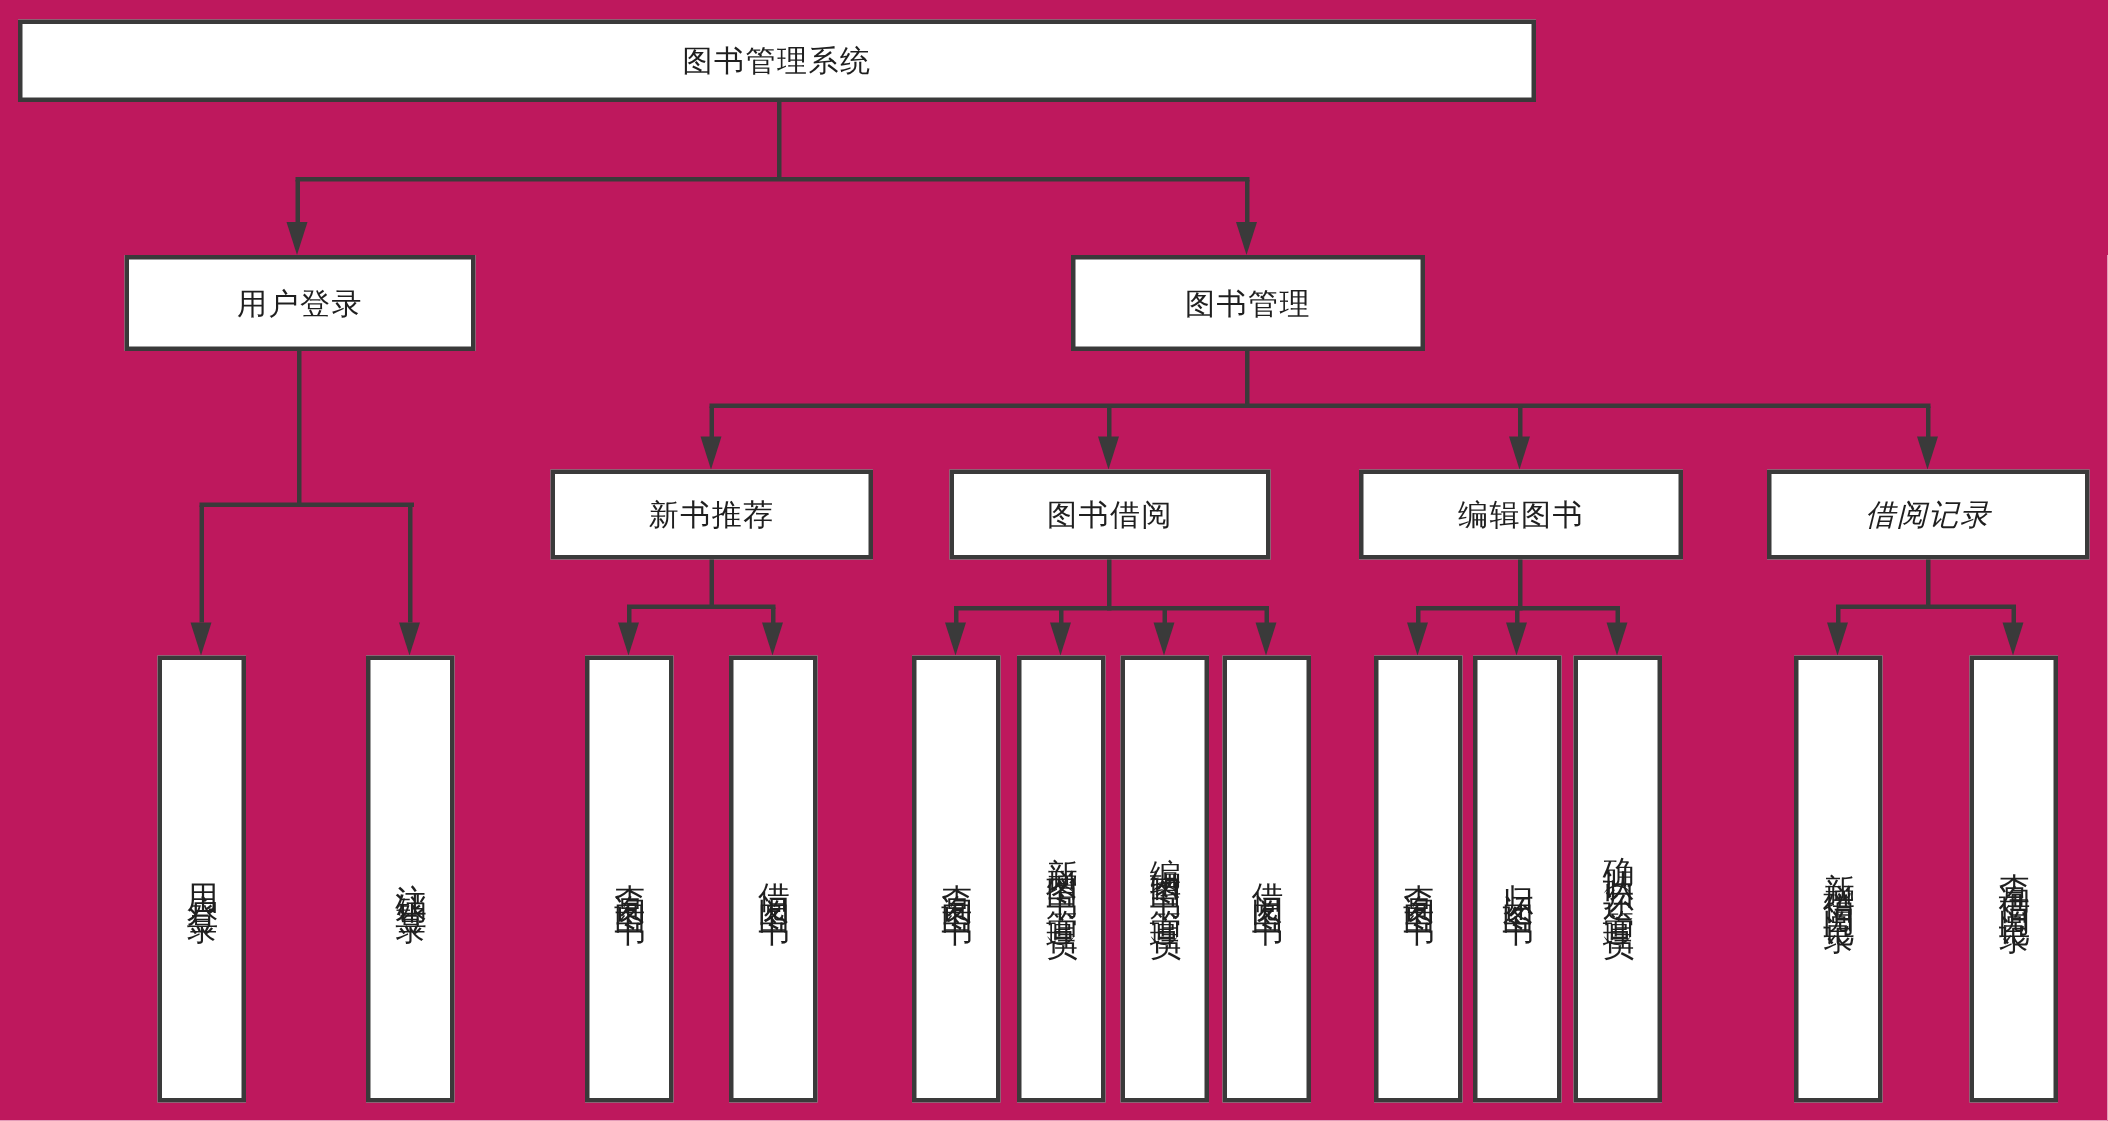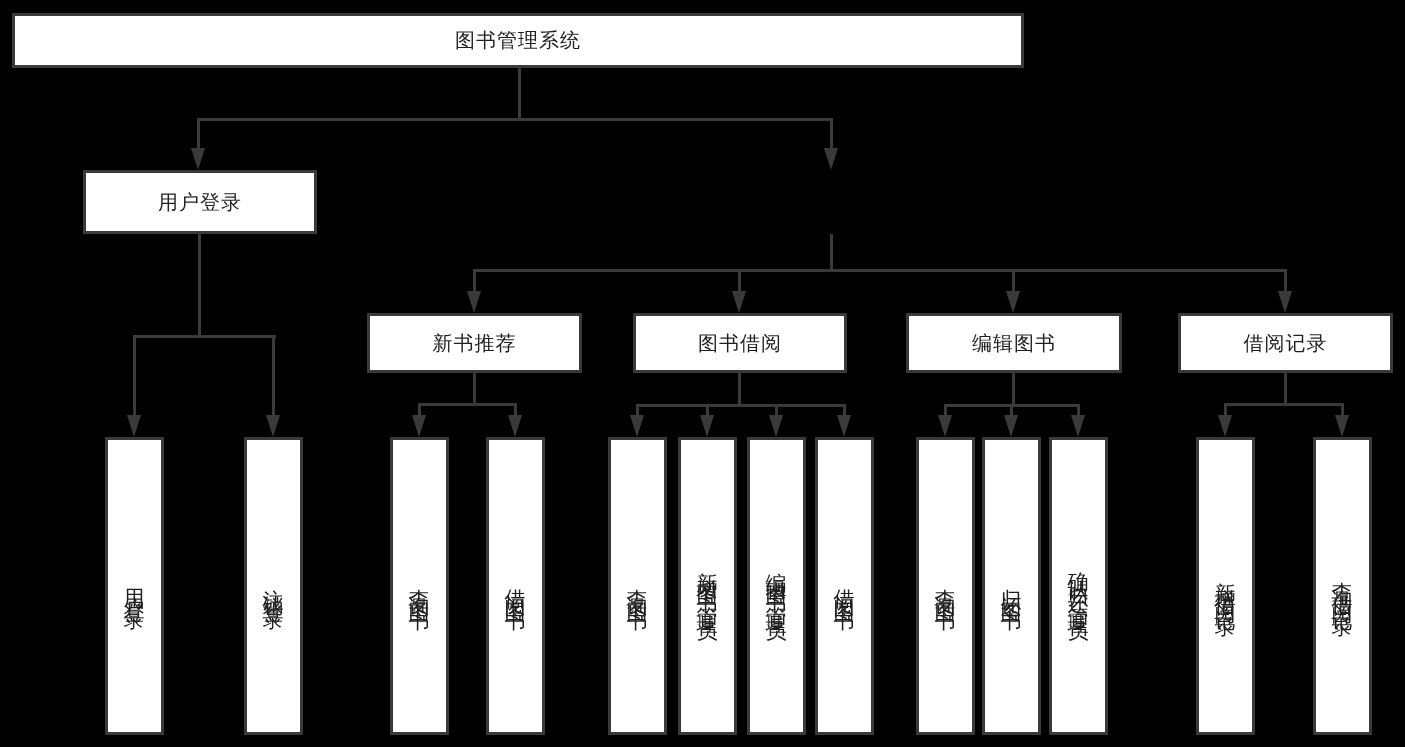--- a/index.html
+++ b/index.html
@@ -3,21 +3,21 @@
 <meta charset="utf-8">
 <style>
   * { box-sizing: border-box; }
   html, body { margin: 0; padding: 0; background: #ffffff; }
   body { font-family: "Liberation Sans", sans-serif; }
 
   .stage {
     position: relative;
     width: 1405px;
     height: 747px;
-    background: #000000;
+    background: #be185d;
     overflow: hidden;
   }
 
   .node {
     position: absolute;
     border: 3px solid #3a3a3a;
     background: #ffffff;
     display: flex;
     align-items: center;
     justify-content: center;
@@ -68,20 +68,23 @@
   <div class="vline" style="left:518px; top:67px; height:53px;"></div>
   <div class="hline" style="left:197px; top:118px; width:636px;"></div>
   <div class="vline" style="left:197px; top:120px; height:30px;"></div>
   <div class="arrow" style="left:191px; top:148px;"></div>
   <div class="vline" style="left:830px; top:120px; height:30px;"></div>
   <div class="arrow" style="left:824px; top:148px;"></div>
 
   <div class="node h-node" style="left:83px; top:170px; width:234px; height:64px;">
     <span>用户登录</span>
   </div>
+  <div class="node h-node" style="left:714px; top:170px; width:236px; height:64px;">
+    <span>图书管理</span>
+  </div>
 
   <div class="vline" style="left:198px; top:234px; height:104px;"></div>
   <div class="hline" style="left:133px; top:335px; width:143px;"></div>
   <div class="vline" style="left:133px; top:337px; height:78px;"></div>
   <div class="arrow" style="left:127px; top:415px;"></div>
   <div class="vline" style="left:272px; top:337px; height:78px;"></div>
   <div class="arrow" style="left:266px; top:415px;"></div>
 
   <div class="vline" style="left:830px; top:234px; height:38px;"></div>
   <div class="hline" style="left:473px; top:269px; width:814px;"></div>
@@ -96,21 +99,21 @@
 
   <div class="node h-node" style="left:367px; top:313px; width:215px; height:60px;">
     <span>新书推荐</span>
   </div>
   <div class="node h-node" style="left:633px; top:313px; width:214px; height:60px;">
     <span>图书借阅</span>
   </div>
   <div class="node h-node" style="left:906px; top:313px; width:216px; height:60px;">
     <span>编辑图书</span>
   </div>
-  <div class="node h-node" style="left:1178px; top:313px; width:215px; height:60px;">
+  <div class="node h-node" style="left:1178px; top:313px; width:215px; height:60px;font-style:italic;">
     <span>借阅记录</span>
   </div>
 
   <div class="vline" style="left:473px; top:373px; height:33px;"></div>
   <div class="hline" style="left:418px; top:403px; width:99px;"></div>
   <div class="vline" style="left:418px; top:405px; height:12px;"></div>
   <div class="arrow" style="left:412px; top:415px;"></div>
   <div class="vline" style="left:514px; top:405px; height:12px;"></div>
   <div class="arrow" style="left:508px; top:415px;"></div>
 

